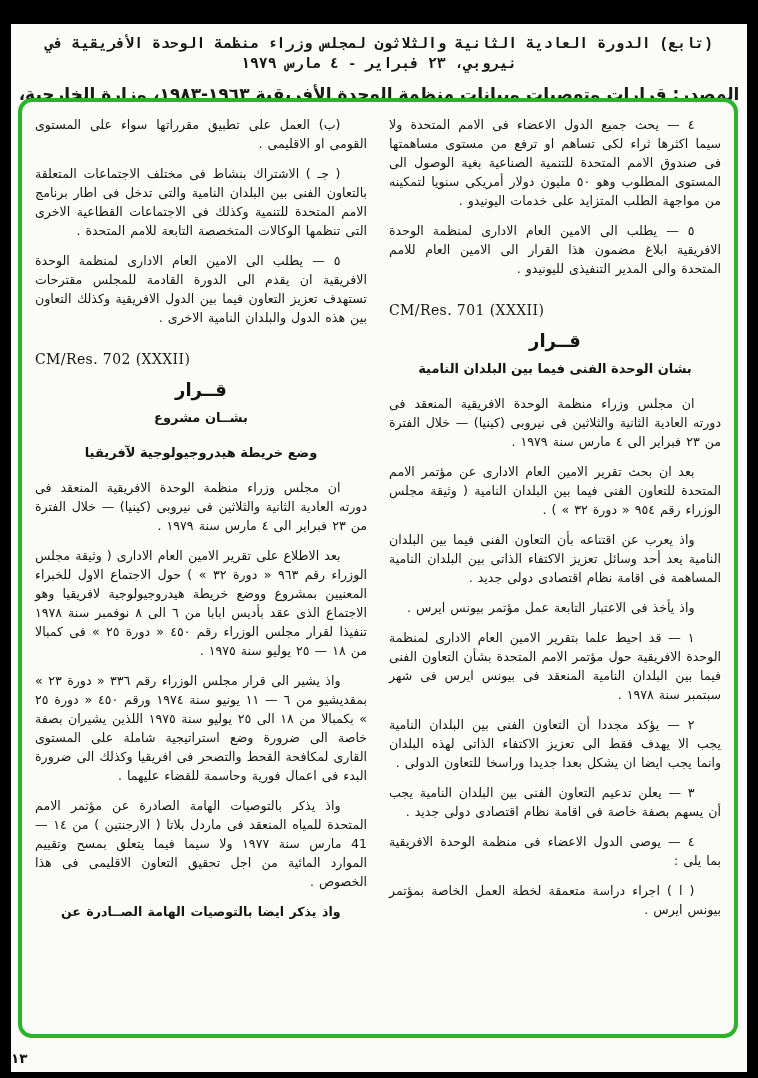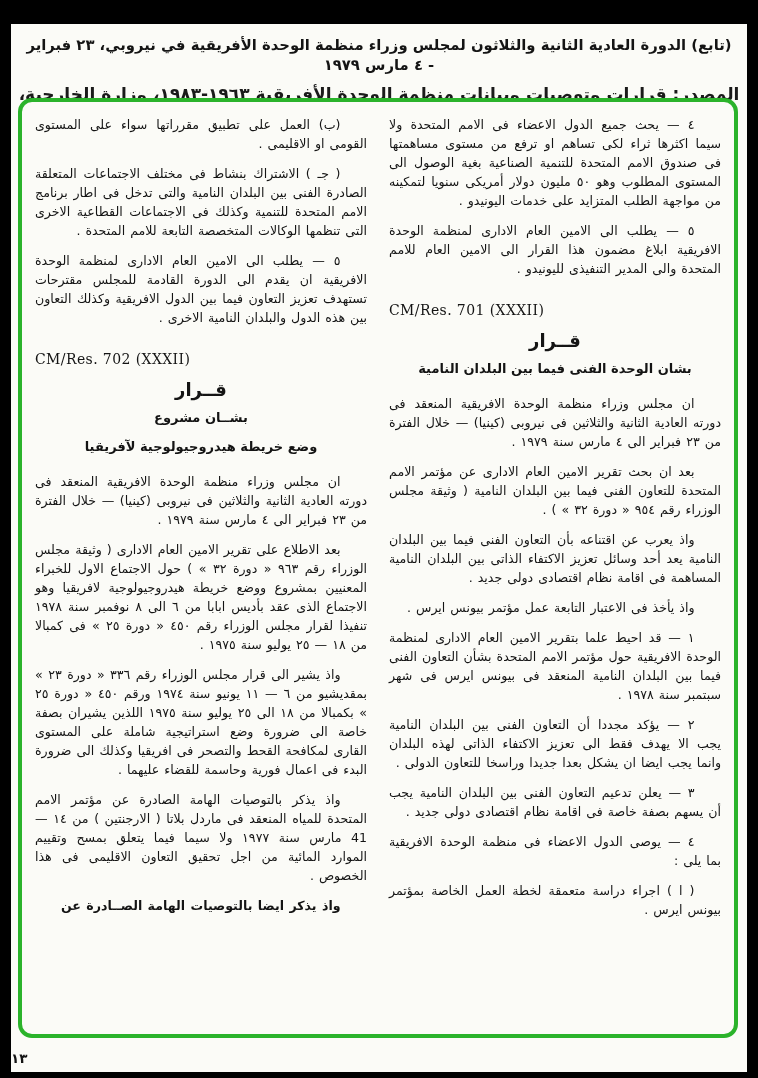--- a/index.html
+++ b/index.html
@@ -12,21 +12,21 @@
   }
   .page {
     position:absolute; left:11px; top:24px;
     width:736px; height:1048px;
     background:#fbfbf7;
     color:#141414;
   }
   .doc-header { text-align:center; direction:rtl; padding-top:11px; }
   .doc-title {
     font-weight:bold; font-size:14.8px; letter-spacing:0;
-    line-height:1.35; padding:0 14px;
+    line-height:1.35; padding:0 14px;font-family:Liberation Mono, monospace;
   }
   .doc-source {
     font-weight:bold; font-size:17px; margin-top:9px; color:#1a1a1a;
   }
   .content-frame {
     position:absolute; left:7px; right:9px; top:74px; bottom:34px;
     border:4px solid var(--frame-green,#2bb32b);
     border-radius:14px;
     padding:13px 13px 8px 13px;
     overflow:hidden;
@@ -49,21 +49,21 @@
     margin:24px 0 6px 0;
   }
   .res-heading {
     direction:rtl; text-align:center; font-weight:bold;
     font-size:18px; margin:12px 0 8px 0;
   }
   .res-subtitle {
     direction:rtl; text-align:center; font-weight:bold;
     font-size:13px; margin:4px 0 14px 0; line-height:1.6;
   }
-  .res-subtitle.tight { margin-bottom:8px; }
+  .res-subtitle.tight { margin-bottom:14px; }
   .page-footer {
     position:absolute; left:0; bottom:6px; width:100%;
     text-align:left; font-weight:bold; font-size:13.5px;
     direction:rtl;
   }
 </style>
 </head>
 <body>
 
 <div class="page">
@@ -88,21 +88,21 @@
         <p class="bp">واذ يأخذ فى الاعتبار التابعة عمل مؤتمر بيونس ايرس .</p>
         <p class="bp">١ — قد احيط علما بتقرير الامين العام الادارى لمنظمة الوحدة الافريقية حول مؤتمر الامم المتحدة بشأن التعاون الفنى فيما بين البلدان النامية المنعقد فى بيونس ايرس فى شهر سبتمبر سنة ١٩٧٨ .</p>
         <p class="bp">٢ — يؤكد مجددا أن التعاون الفنى بين البلدان النامية يجب الا يهدف فقط الى تعزيز الاكتفاء الذاتى لهذه البلدان وانما يجب ايضا ان يشكل بعدا جديدا وراسخا للتعاون الدولى .</p>
         <p class="bp">٣ — يعلن تدعيم التعاون الفنى بين البلدان النامية يجب أن يسهم بصفة خاصة فى اقامة نظام اقتصادى دولى جديد .</p>
         <p class="bp">٤ — يوصى الدول الاعضاء فى منظمة الوحدة الافريقية بما يلى :</p>
         <p class="bp">( ا ) اجراء دراسة متعمقة لخطة العمل الخاصة بمؤتمر بيونس ايرس .</p>
       </div>
 
       <div class="col">
         <p class="bp">(ب) العمل على تطبيق مقرراتها سواء على المستوى القومى او الاقليمى .</p>
-        <p class="bp">( جـ ) الاشتراك بنشاط فى مختلف الاجتماعات المتعلقة الصادرة الفنى بين البلدان النامية والتى تدخل فى اطار برنامج الامم المتحدة للتنمية وكذلك فى الاجتماعات القطاعية الاخرى التى تنظمها الوكالات المتخصصة التابعة للامم المتحدة .</p>
+        <p class="bp">( جـ ) الاشتراك بنشاط فى مختلف الاجتماعات المتعلقة بالتعاون الفنى بين البلدان النامية والتى تدخل فى اطار برنامج الامم المتحدة للتنمية وكذلك فى الاجتماعات القطاعية الاخرى التى تنظمها الوكالات المتخصصة التابعة للامم المتحدة .</p>
         <p class="bp">٥ — يطلب الى الامين العام الادارى لمنظمة الوحدة الافريقية ان يقدم الى الدورة القادمة للمجلس مقترحات تستهدف تعزيز التعاون فيما بين الدول الافريقية وكذلك التعاون بين هذه الدول والبلدان النامية الاخرى .</p>
         <div class="res-code">CM/Res. 702 (XXXII)</div>
         <div class="res-heading">قــرار</div>
         <div class="res-subtitle tight">بشــان مشروع</div>
         <div class="res-subtitle">وضع خريطة هيدروجيولوجية لآفريقيا</div>
         <p class="bp">ان مجلس وزراء منظمة الوحدة الافريقية المنعقد فى دورته العادية الثانية والثلاثين فى نيروبى (كينيا) — خلال الفترة من ٢٣ فبراير الى ٤ مارس سنة ١٩٧٩ .</p>
         <p class="bp">بعد الاطلاع على تقرير الامين العام الادارى ( وثيقة مجلس الوزراء رقم ٩٦٣ « دورة ٣٢ » ) حول الاجتماع الاول للخبراء المعنيين بمشروع ووضع خريطة هيدروجيولوجية لافريقيا وهو الاجتماع الذى عقد بأديس ابابا من ٦ الى ٨ نوفمبر سنة ١٩٧٨ تنفيذا لقرار مجلس الوزراء رقم ٤٥٠ « دورة ٢٥ » فى كمبالا من ١٨ — ٢٥ يوليو سنة ١٩٧٥ .</p>
         <p class="bp">واذ يشير الى قرار مجلس الوزراء رقم ٣٣٦ « دورة ٢٣ » بمقديشيو من ٦ — ١١ يونيو سنة ١٩٧٤ ورقم ٤٥٠ « دورة ٢٥ » بكمبالا من ١٨ الى ٢٥ يوليو سنة ١٩٧٥ اللذين يشيران بصفة خاصة الى ضرورة وضع استراتيجية شاملة على المستوى القارى لمكافحة القحط والتصحر فى افريقيا وكذلك الى ضرورة البدء فى اعمال فورية وحاسمة للقضاء عليهما .</p>
         <p class="bp">واذ يذكر بالتوصيات الهامة الصادرة عن مؤتمر الامم المتحدة للمياه المنعقد فى ماردل بلاتا ( الارجنتين ) من ١٤ — 41 مارس سنة ١٩٧٧ ولا سيما فيما يتعلق بمسح وتقييم الموارد المائية من اجل تحقيق التعاون الاقليمى فى هذا الخصوص .</p>
         <p class="bp bold">واذ يذكر ايضا بالتوصيات الهامة الصــادرة عن</p>

